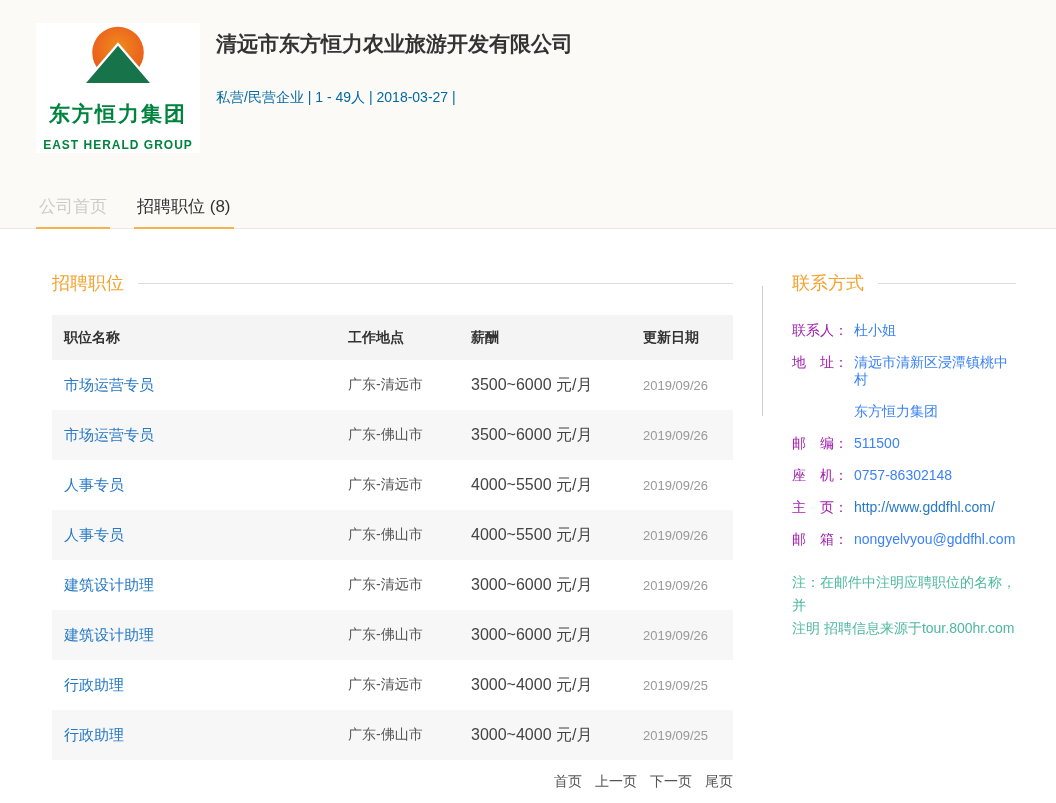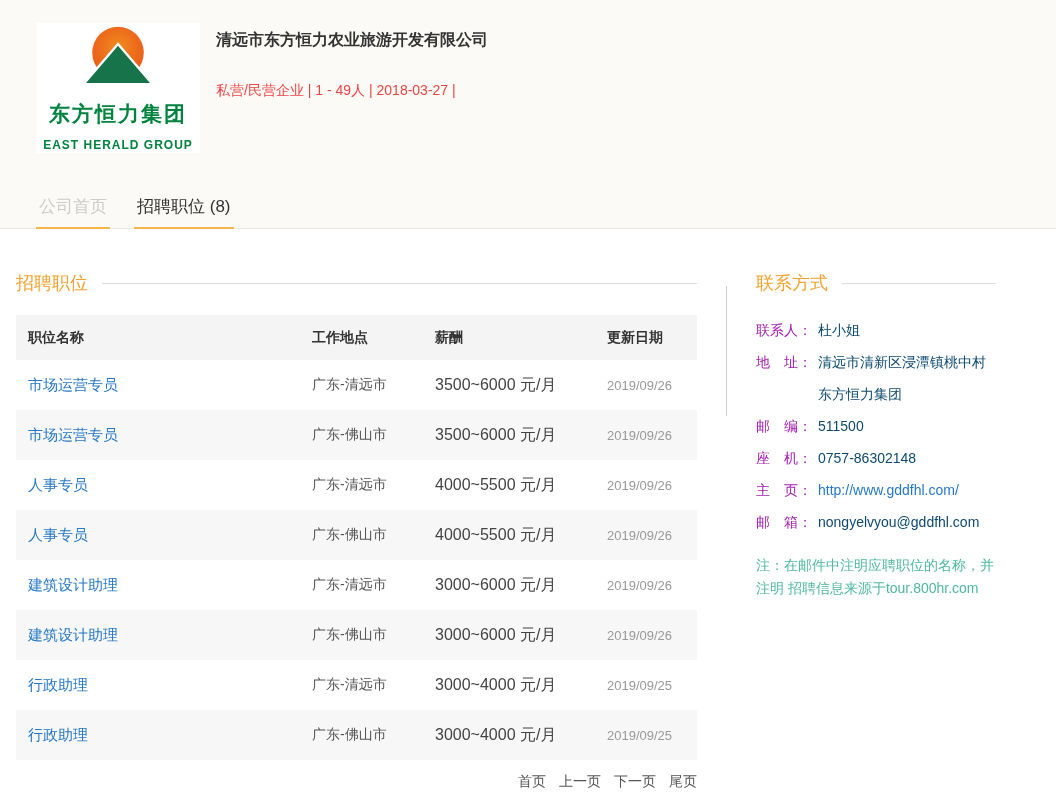--- a/index.html
+++ b/index.html
@@ -16,32 +16,32 @@
   }
   .header-row { display:flex; padding:23px 0 0 36px; }
   .logo-box {
     width:164px; height:130px; background:#ffffff;
     display:flex; flex-direction:column; align-items:center; justify-content:center;gap:12px;
   }
   .logo-mark { width:92px; height:66px; display:block; }
   .logo-cn { color:#00833e; font-weight:bold; font-size:21px; letter-spacing:2px; line-height:24px; margin-top:4px; }
   .logo-en { color:#00833e; font-weight:bold; font-size:12px; letter-spacing:1px; line-height:15px; }
   .company-info { margin-left:16px; padding-top:7px; }
-  .company-name { font-size:16px; font-weight:bold; color:#333; }
-  .company-meta { margin-top:31px; font-size:14px; color:#ef4444; }
+  .company-name { font-size:21px; font-weight:bold; color:#333; }
+  .company-meta { margin-top:31px; font-size:14px; color:#0369a1; }
   .tab-row { margin:auto 0 0 36px; display:flex; gap:24px; }
   .tab {
     font-size:17px; padding:0 3px 9px 3px; margin-bottom:-1px;
     border-bottom:2px solid #f3b64d; cursor:pointer; text-decoration:none;text-align:right;
   }
   .tab-inactive { color:#cccccc; }
   .tab-active { color:#333333; }
 
   
-  .main { display:flex; padding:43px 40px 0 16px; }
+  .main { display:flex; padding:43px 40px 0 52px; }
   .left-col { width:681px; }
   .col-divider { width:1px; height:130px; background:#cccccc; margin:14px 29px 0 29px; flex-shrink:0; }
   .right-col { width:240px; }
 
   .section-head { display:flex; align-items:center; height:22px; }
   .section-title { font-size:18px; color:#f5a12d; white-space:nowrap; }
   .section-line { flex:1; height:1px; background:#dddddd; margin-left:14px; }
 
   
   .job-table { margin-top:21px; }
@@ -58,21 +58,21 @@
   .cell-date { color:#999999; font-size:13px; }
 
   .pagination { margin-top:13px; text-align:right; font-size:14px; }
   .pagination a { color:#555555; text-decoration:none; margin-left:13px; cursor:pointer; }
   .pagination a.gap { }
 
   
   .contact-list { margin-top:28px; }
   .c-row { display:flex; margin-bottom:15px; font-size:14px; line-height:17px; }
   .c-label { width:62px; flex-shrink:0; color:#a21caf; }
-  .c-value { color:#0c4a6e; }
+  .c-value { color:#3b82f6; }
   .c-value-line2 { margin-top:15px; }
   .c-link { color:#2779c6; text-decoration:none; cursor:pointer; }
   .contact-note { margin-top:23px; font-size:14px; line-height:23px; color:#4db8a1; }
 </style>
 </head>
 <body>
 
 <div class="top-band">
   <div class="header-row">
     <div class="logo-box">

